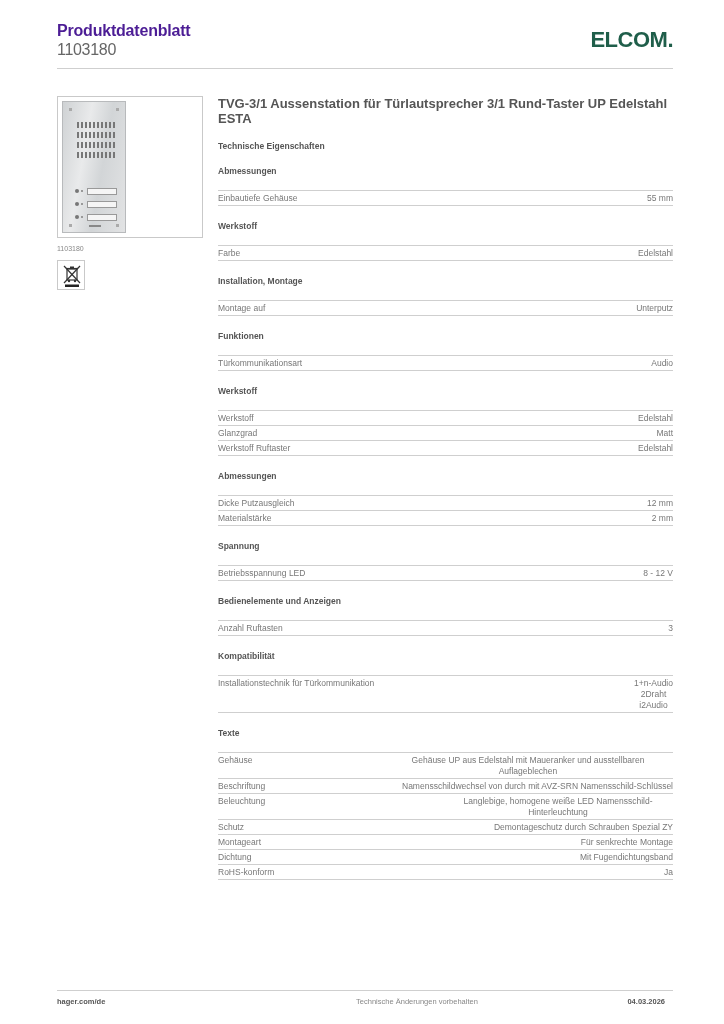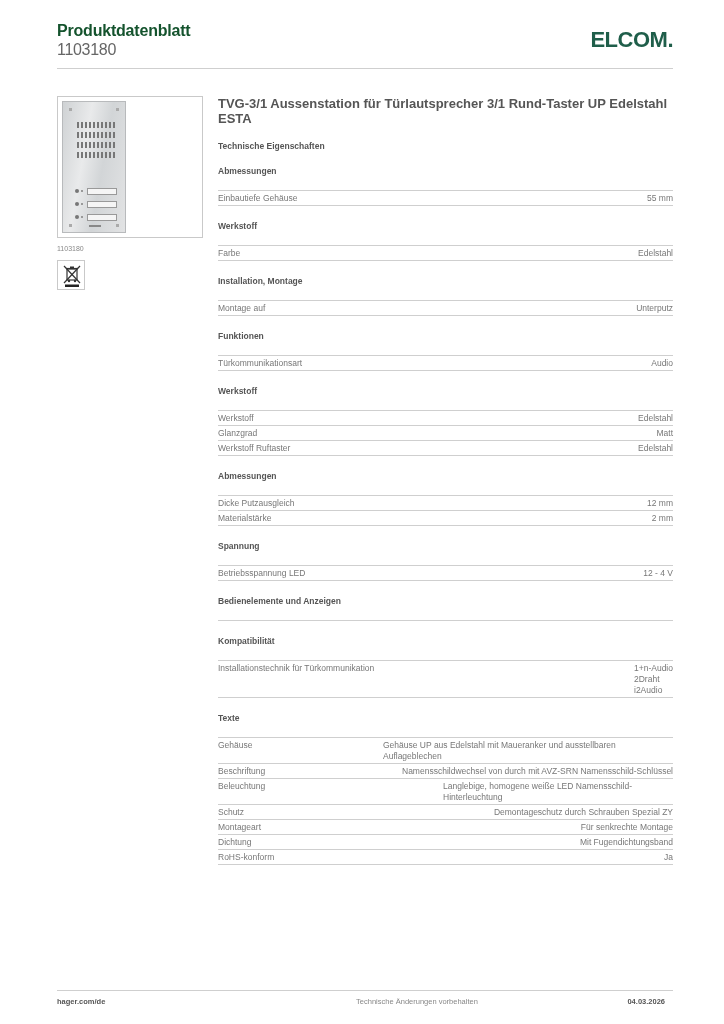--- a/index.html
+++ b/index.html
@@ -1,20 +1,20 @@
 <!DOCTYPE html>
 <html><head>
   <meta charset="utf-8">
   <style>
     * { box-sizing: border-box; margin: 0; padding: 0; }
     html, body { width: 724px; height: 1024px; background: #ffffff; overflow: hidden; }
     body { position: relative; font-family: "Liberation Sans", sans-serif; color: #5a5a5a; }
 
     .header { position: absolute; left: 57px; top: 20px; width: 616px; height: 50px; }
-    .doc-title { position: absolute; left: 0; top: 2px; font-size: 16px; font-weight: bold; color: #14532d; letter-spacing: -0.2px; }
+    .doc-title { position: absolute; left: 0; top: 2px; font-size: 16px; font-weight: bold; color: #4c1d95; letter-spacing: -0.2px; }
     .doc-number { position: absolute; left: 0; top: 21px; font-size: 16px; color: #666; letter-spacing: -0.3px; }
     .logo { position: absolute; right: 0; top: 7px; font-size: 22px; font-weight: bold; color: #1f5e4a; letter-spacing: -0.5px; }
     .header-rule { position: absolute; left: 57px; top: 68px; width: 616px; height: 1px; background: #cfcfcf; }
 
     .left-col { position: absolute; left: 57px; top: 96px; width: 146px; }
     .product-frame { width: 146px; height: 142px; border: 1px solid #c9c9c9; position: relative; background: #fff; }
     .panel { position: absolute; left: 4px; top: 4px; width: 64px; height: 132px;
       background: linear-gradient(100deg, #cfd2d4 0%, #e9eaeb 35%, #d2d5d7 60%, #e2e3e4 100%);
       border: 1px solid #b8babc; }
     .grille { position: absolute; left: 14px; top: 20px; width: 38px; height: 40px;
@@ -32,21 +32,21 @@
     .weee { margin-top: 8px; width: 28px; height: 30px; border: 1px solid #c9c9c9; position: relative; }
     .weee svg { position: absolute; left: 4px; top: 3px; }
 
     .main { position: absolute; left: 218px; top: 96px; width: 455px; }
     .product-title { font-size: 13px; font-weight: bold; color: #555; height: 11px; }
     .section-main { margin-top: 34px; font-size: 8.5px; font-weight: bold; color: #555; }
     .group { margin-top: 0; }
     .group-title { font-size: 8.5px; font-weight: bold; color: #555; padding-top: 15px; padding-bottom: 14px; border-bottom: 1px solid #cfcfcf; line-height: 10px; }
     .row { display: flex; justify-content: space-between; font-size: 8.5px; color: #777; border-bottom: 1px solid #cfcfcf; line-height: 11px; padding: 2px 0 1px 0; }
     .row .lbl { flex: 0 0 auto; white-space: nowrap; }
-    .row .val { text-align: left; white-space: pre-line; }
+    .row .val { text-align: center; white-space: pre-line; }
     .row .val.wide { max-width: 290px; }
 
     .footer-rule { position: absolute; left: 57px; top: 990px; width: 616px; height: 1px; background: #cfcfcf; }
     .footer { position: absolute; left: 57px; top: 997px; width: 616px; font-size: 7.5px; }
     .footer .site { position: absolute; left: 0; font-weight: bold; color: #555; }
     .footer .note { position: absolute; left: 0; width: 720px; text-align: center; color: #888; }
     .footer .date { position: absolute; right: 8px; font-weight: bold; color: #555; margin-left: 40px; }
   </style>
 </head>
 <body>
@@ -160,26 +160,30 @@
     <div class="row">
         <span class="lbl">Materialstärke</span>
         <span class="val">2 mm</span>
       </div>
   </div>
 
   <div class="group">
     <div class="group-title">Spannung</div>
     <div class="row">
         <span class="lbl">Betriebsspannung LED</span>
-        <span class="val">12 - 4 V</span>
+        <span class="val">8 - 12 V</span>
       </div>
   </div>
 
   <div class="group">
     <div class="group-title">Bedienelemente und Anzeigen</div>
+    <div class="row">
+        <span class="lbl">Anzahl Ruftasten</span>
+        <span class="val">3</span>
+      </div>
   </div>
 
   <div class="group">
     <div class="group-title">Kompatibilität</div>
     <div class="row">
         <span class="lbl">Installationstechnik für Türkommunikation</span>
         <span class="val">1+n-Audio
 2Draht
 i2Audio</span>
       </div>

